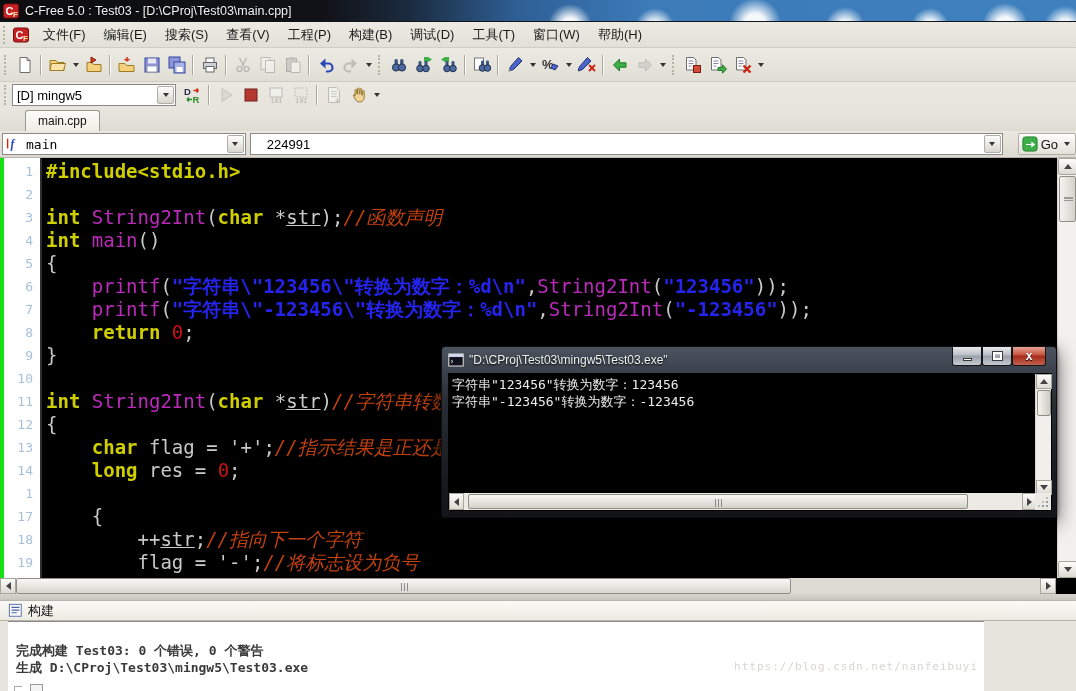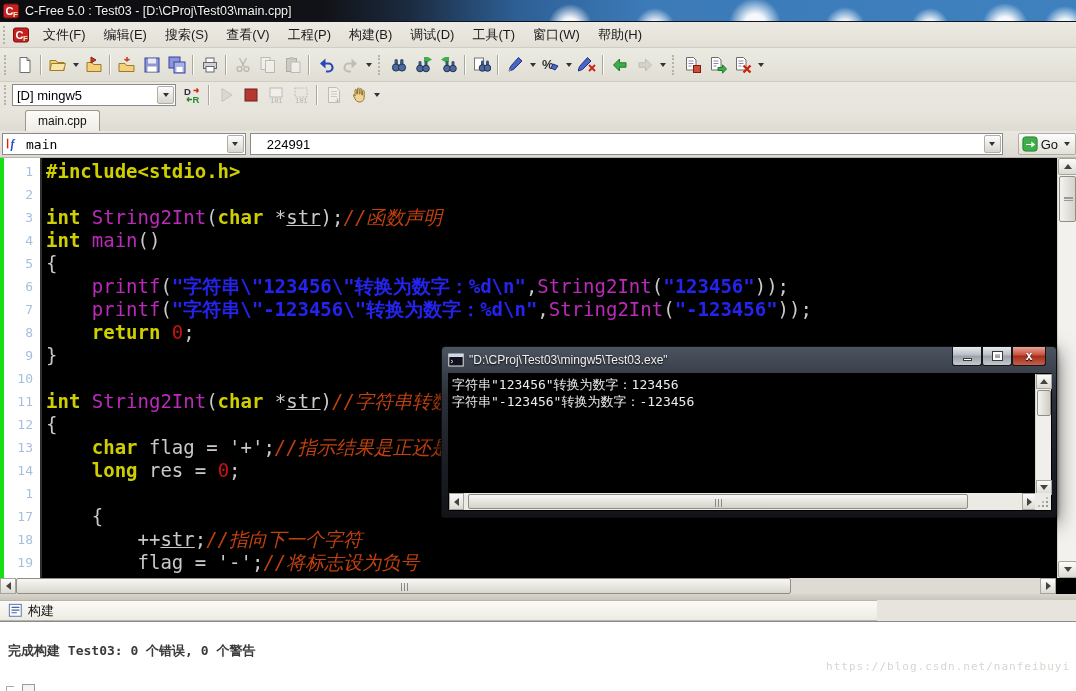--- a/index.html
+++ b/index.html
@@ -83,24 +83,24 @@
   .hs-thumb { height:16px; width:775px; background:linear-gradient(#f8f7f4,#d8d6ce); border:1px solid #8f8d84; border-radius:2px; position:relative; }
   .hs-thumb i, .chs-thumb i { position:absolute; left:50%; top:4px; width:1px; height:8px; background:#888; box-shadow:-3px 0 0 #888, 3px 0 0 #888; }
   .hs-track-rest { flex:1; background:#dddbd3; }
   .tri-u { width:0;height:0;border-left:4px solid transparent;border-right:4px solid transparent;border-bottom:5px solid #444; }
   .tri-d { width:0;height:0;border-left:4px solid transparent;border-right:4px solid transparent;border-top:5px solid #444; }
   .tri-l { width:0;height:0;border-top:4px solid transparent;border-bottom:4px solid transparent;border-right:5px solid #444; }
   .tri-r { width:0;height:0;border-top:4px solid transparent;border-bottom:4px solid transparent;border-left:5px solid #444; }
 
   
   .splitter { left:0; top:594px; width:1076px; height:6px; background:linear-gradient(#d8d6cc,#c8c6bc); }
-  .build-header { left:0; top:600px; width:877px; height:21px; background:linear-gradient(#fbfaf6,#ecebe3); border-top:1px solid #b8b6ac; border-bottom:1px solid #b8b6ac; display:flex; align-items:center; }
+  .build-header { left:0; top:600px; width:1076px; height:21px; background:linear-gradient(#fbfaf6,#ecebe3); border-top:1px solid #b8b6ac; border-bottom:1px solid #b8b6ac; display:flex; align-items:center; }
   .build-header svg { width:15px; height:15px; margin:0 5px 0 8px; }
   .build-title { font-size:13px; color:#111; }
-  .build-content { left:0; top:621px; width:1076px; height:70px; background:#fff; border-top:1px solid #8a8a8a; overflow:hidden; }
+  .build-content { left:8px; top:621px; width:976px; height:70px; background:#fff; border-top:1px solid #8a8a8a; overflow:hidden; }
   .bline { font-family:"DejaVu Sans Mono",monospace; font-size:13px; font-weight:bold; color:#3a3a3a; padding-left:8px; line-height:17px; white-space:pre; }
   .bline1 { margin-top:20px; }
   .partial-box { position:absolute; left:22px; top:62px; width:13px; height:13px; border:1px solid #9a9a9a; background:#f4f4f4; }
   .partial-tick { position:absolute; left:6px; top:64px; width:8px; height:10px; border-left:1px solid #aaa; border-top:1px solid #aaa; }
   .watermark { position:absolute; right:6px; top:38px; font-family:"DejaVu Sans Mono",monospace; font-size:11px; color:#d9d5cf; letter-spacing:1px; }
 
   
   .console { left:441px; top:346px; width:616px; height:172px; z-index:50;
     background:linear-gradient(#4b535f,#2a2f37 30%,#1a1d23 70%,#121419);
     border:1px solid #0c0e12; border-radius:4px 4px 3px 3px;
@@ -500,20 +500,21 @@
 <div class="abs splitter"></div>
 <div class="abs build-header">
   <svg viewBox="0 0 17 17">
       <rect x="1.5" y="1.5" width="13.5" height="13.5" fill="#fbfbfb" stroke="#4a66a8"></rect>
       <path d="M4 5h9M4 8h9M4 11h6" stroke="#4a66a8" stroke-width="1.3"></path>
     </svg>
   <span class="build-title">构建</span>
 </div>
 <div class="abs build-content">
   <div class="bline bline1">完成构建 Test03: 0 个错误, 0 个警告</div>
+  <div class="bline">生成 D:\CProj\Test03\mingw5\Test03.exe</div>
   <span class="partial-tick"></span>
   <span class="partial-box"></span>
   <div class="watermark">https://blog.csdn.net/nanfeibuyi</div>
 </div>
 
 <div class="abs console">
   <div class="con-title">
     <svg class="con-icon" viewBox="0 0 16 14">
         <rect x="0.8" y="1" width="14.4" height="12" fill="#12121e" stroke="#e4e4e4"></rect>
         <rect x="0.8" y="1" width="14.4" height="3" fill="#cdd8ea"></rect>

